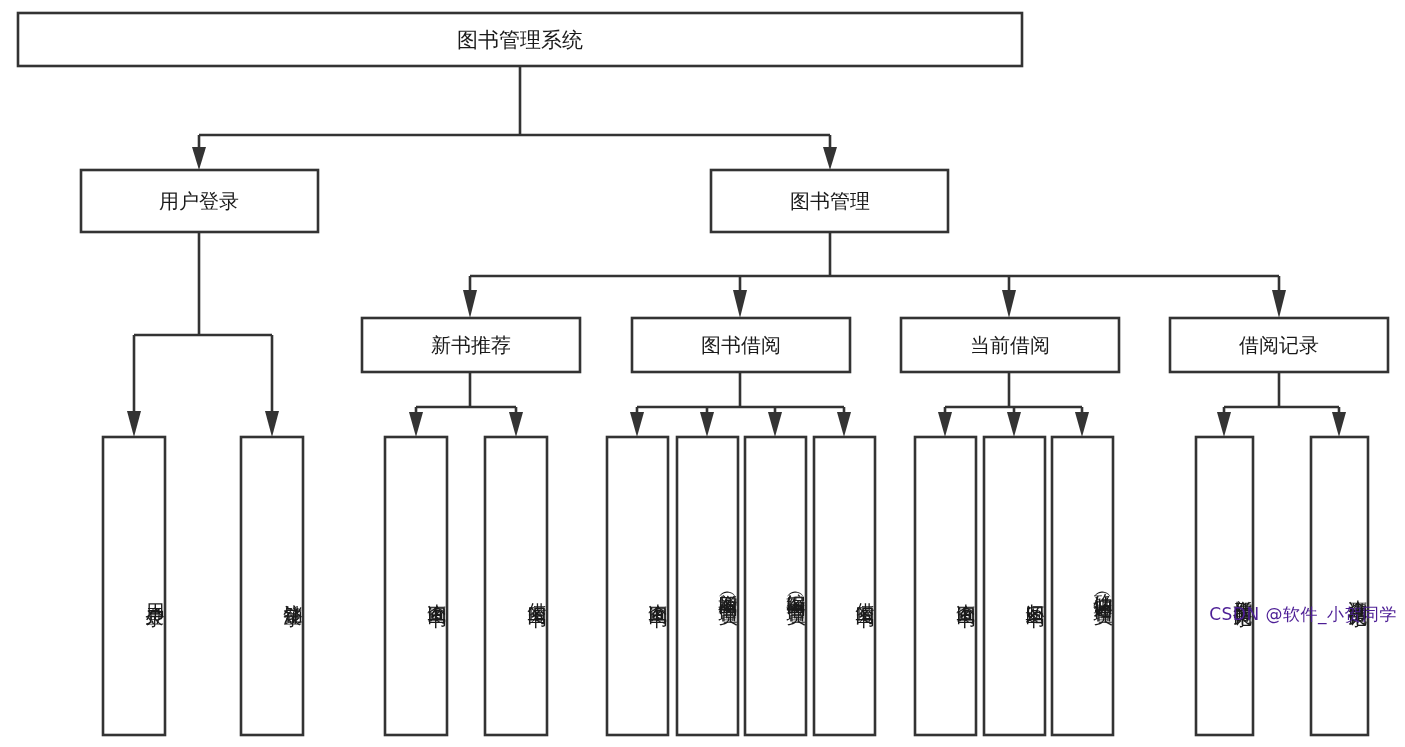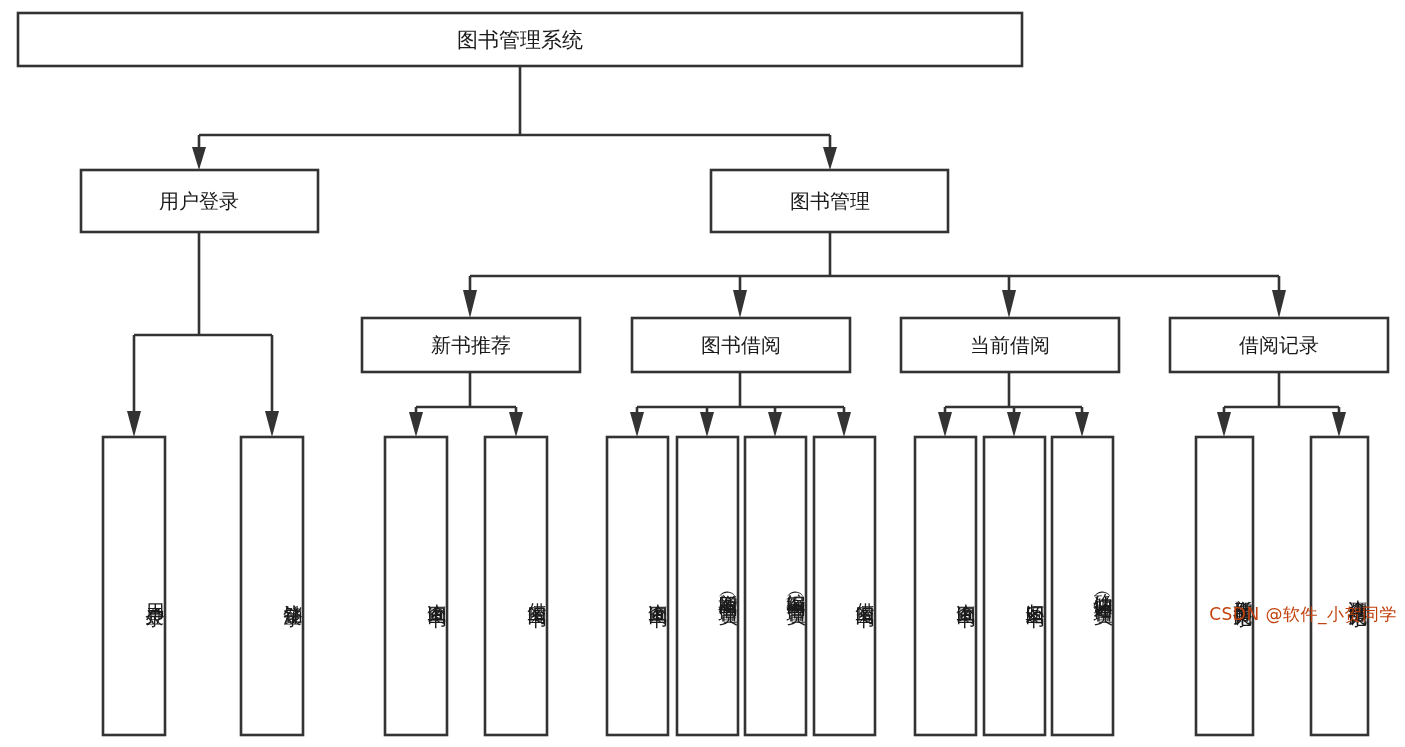--- a/index.html
+++ b/index.html
@@ -66,21 +66,21 @@
     justify-content: center;
     white-space: nowrap;
     pointer-events: none;
   }
   .watermark {
     position: absolute;
     right: 8px;
     bottom: 6px;
     font-family: "DejaVu Sans", "Liberation Sans", sans-serif;
     font-size: 17px;
-    color: #c2410c;
+    color: #4c1d95;
     letter-spacing: 0.5px;
     white-space: nowrap;
   }
 </style>
 </head>
 <body>
 
 <div id="diagram-root">
 
   <svg class="diagram-canvas" viewBox="0 0 1405 747" xmlns="http://www.w3.org/2000/svg">

